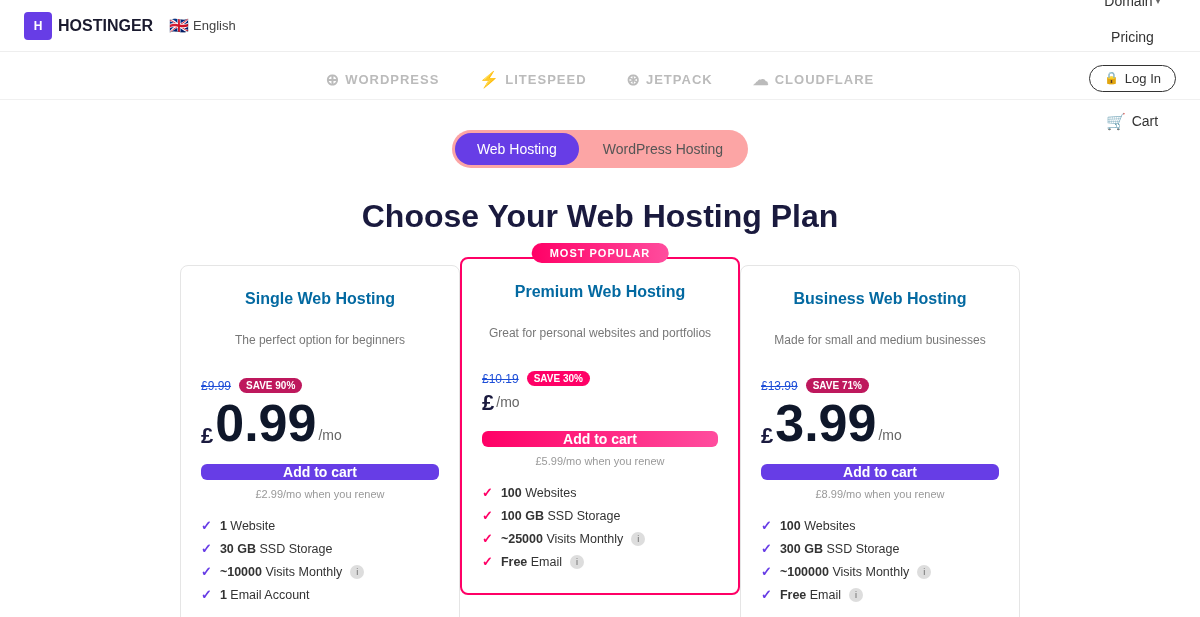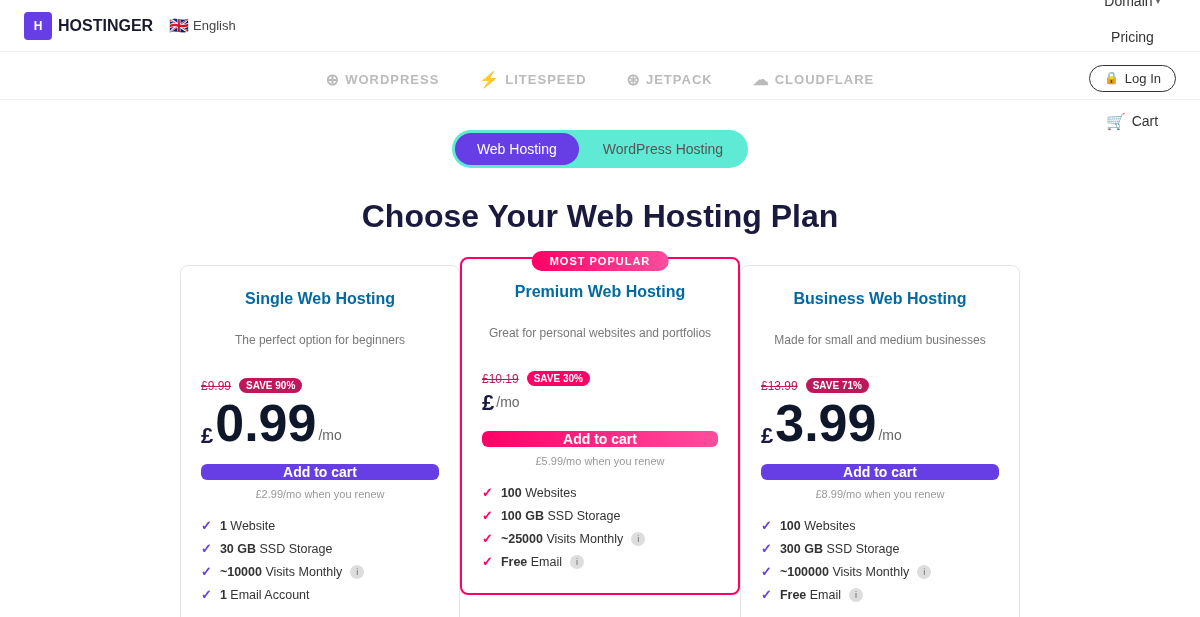--- a/index.html
+++ b/index.html
@@ -37,21 +37,21 @@
     
     .partners-bar {
       display: flex; align-items: center; justify-content: center; gap: 40px;
       padding: 18px 0 10px; border-bottom: 1px solid #f0f0f0;
     }
     .partner-logo { color: #bbb; font-size: 13px; font-weight: 600; display: flex; align-items: center; gap: 5px; letter-spacing: 1px; text-transform: uppercase; }
     .partner-logo .partner-icon { font-size: 16px; }
 
     
     .tabs-container { display: flex; justify-content: center; padding: 30px 0 10px; }
-    .tabs-wrapper { display: flex; background: #5eead4; border-radius: 25px; padding: 3px; gap: 2px; }
+    .tabs-wrapper { display: flex; background: #fca5a5; border-radius: 25px; padding: 3px; gap: 2px; }
     .tab-btn {
       padding: 8px 22px; border-radius: 22px; font-size: 14px; font-weight: 500;
       cursor: pointer; border: none; transition: all 0.2s;
     }
     .tab-btn.active { background: #673de6; color: #fff; }
     .tab-btn.inactive { background: transparent; color: #555; }
 
     
     .main-heading { text-align: center; padding: 20px 0 30px; }
     .main-heading h1 { font-size: 32px; font-weight: 800; color: #1a1a3e; }
@@ -65,28 +65,28 @@
     }
     .pricing-card.popular {
       border: 2px solid #f06; z-index: 2;
       margin-top: -8px;
     }
 
     .most-popular-badge {
       position: absolute; top: -16px; left: 50%; transform: translateX(-50%);
       background: linear-gradient(90deg, #f06, #ff4d9e);
       color: #fff; font-size: 11px; font-weight: 700; padding: 4px 18px;
-      border-radius: 10px; letter-spacing: 1px; text-transform: uppercase; white-space: nowrap; margin-top: 8px;
+      border-radius: 10px; letter-spacing: 1px; text-transform: uppercase; white-space: nowrap;
     }
 
     .card-title { font-size: 16px; font-weight: 700; color: #0369a1; margin-bottom: 24px; text-align: center; }
     .card-subtitle { font-size: 12px; color: #777; text-align: center; line-height: 1.4; min-height: 32px; }
 
     .price-row { display: flex; align-items: center; gap: 8px; margin: 14px 0 4px; }
-    .original-price { font-size: 12px; color: #be185d; text-decoration: line-through; }
+    .original-price { font-size: 12px; color: #1d4ed8; text-decoration: line-through; }
     .save-badge {
       background: #be185d; color: #fff; font-size: 10px; font-weight: 700;
       padding: 2px 7px; border-radius: 10px;
     }
     .save-badge.pink { background: #f06; }
 
     .price-main { display: flex; align-items: flex-end; gap: 2px; margin-bottom: 14px; }
     .currency { font-size: 22px; font-weight: 700; color: #1a1a3e; line-height: 1.2; }
     .price-number { font-size: 52px; font-weight: 700; color: #0f172a; line-height: 1; }
     .price-mo { font-size: 14px; color: #666; margin-bottom: 6px; }

